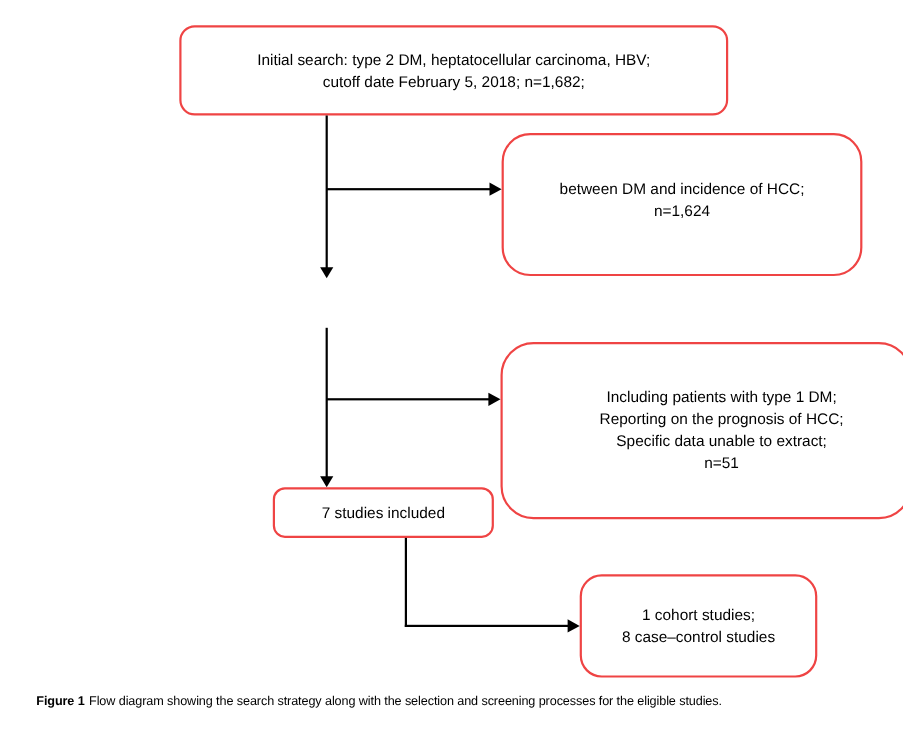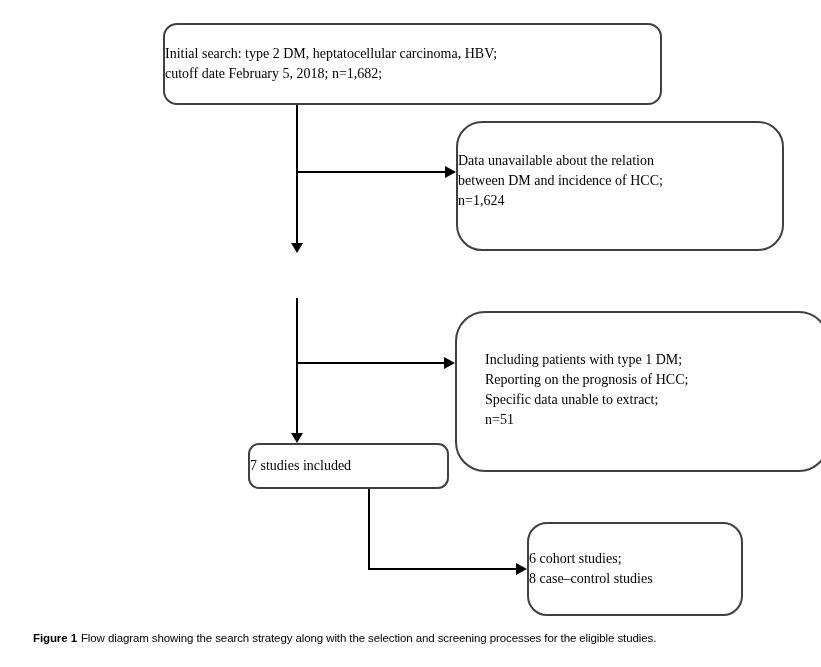--- a/index.html
+++ b/index.html
@@ -12,30 +12,29 @@
     width: 821px;
     height: 667px;
     background: #ffffff;
     font-family: "Liberation Sans", sans-serif;
     color: #000000;
     overflow: hidden;
   }
   .node {
     position: absolute;
     box-sizing: border-box;
-    border: 2px solid #404040;
+    border: 2px solid #ef4444;
     background: #ffffff;
     display: flex;
     flex-direction: column;
-    align-items: flex-start;
+    align-items: center;
     justify-content: center;
     text-align: center;
     font-size: 14px;
     line-height: 20px;
-    font-family: Liberation Serif, serif;
   }
   .node span { display: block; white-space: nowrap; }
 
   
   .initial-search   { left:163px; top:23px;  width:499px; height:82px;  border-radius:14px; }
   .excluded-relation{ left:456px; top:121px; width:328px; height:130px; border-radius:26px; padding-bottom:10px; }
   .full-text        { left:233px; top:253px; width:215px; height:45px;  border-radius:11px; }
   .excluded-criteria{ left:455px; top:311px; width:374px; height:161px; border-radius:30px; padding-bottom:4px;padding-left:28px; }
   .studies-included { left:248px; top:443px; width:201px; height:46px;  border-radius:11px; }
   .final-studies    { left:527px; top:522px; width:216px; height:94px;  border-radius:20px; }
@@ -91,39 +90,38 @@
 <body>
 
 <div class="figure-canvas">
 
   <div class="node initial-search">
     <span>Initial search: type 2 DM, heptatocellular carcinoma, HBV;</span>
     <span>cutoff date February 5, 2018; n=1,682;</span>
   </div>
 
   <div class="node excluded-relation">
-    <span>Data unavailable about the relation</span>
     <span>between DM and incidence of HCC;</span>
     <span>n=1,624</span>
   </div>
 
 
   <div class="node excluded-criteria">
     <span>Including patients with type 1 DM;</span>
     <span>Reporting on the prognosis of HCC;</span>
     <span>Specific data unable to extract;</span>
     <span>n=51</span>
   </div>
 
   <div class="node studies-included">
     <span>7 studies included</span>
   </div>
 
   <div class="node final-studies">
-    <span>6 cohort studies;</span>
+    <span>1 cohort studies;</span>
     <span>8 case–control studies</span>
   </div>
 
   <div class="line line-v1"></div>
   <div class="arrow-down arrow-d1"></div>
 
   <div class="line line-h1"></div>
   <div class="arrow-right arrow-r1"></div>
 
   <div class="line line-v2"></div>

